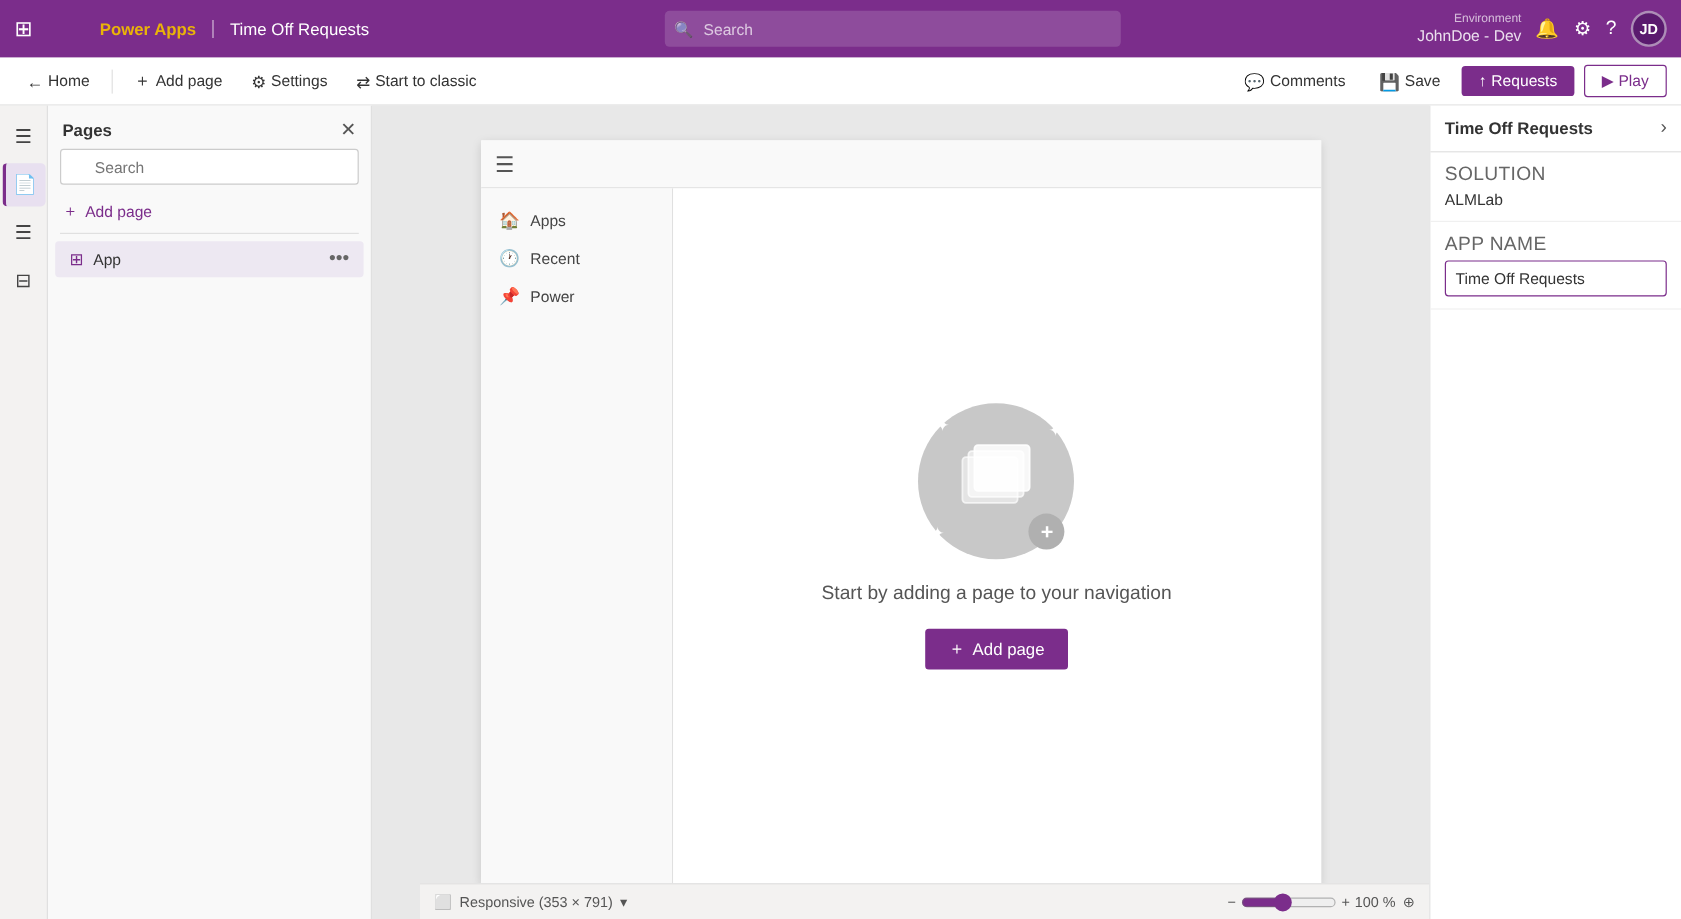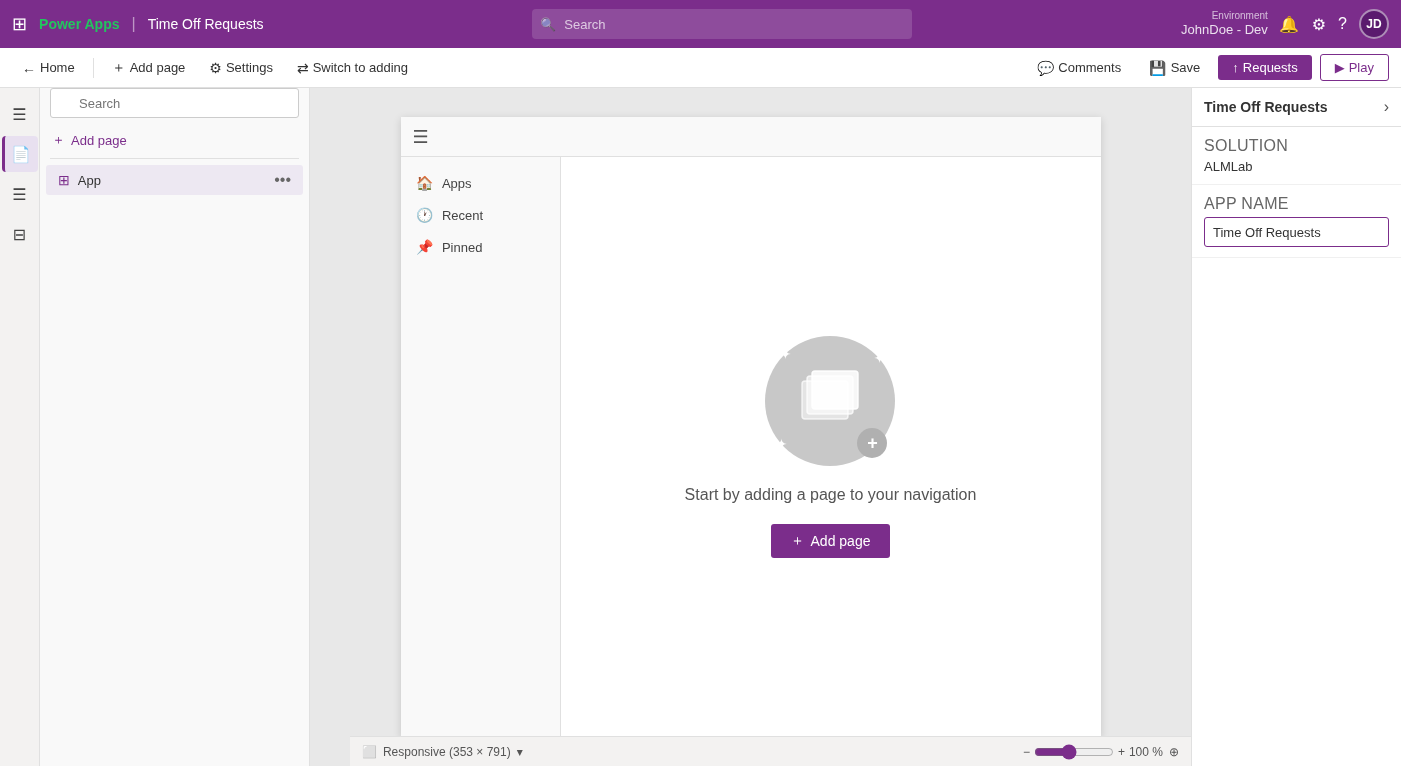--- a/index.html
+++ b/index.html
@@ -17,22 +17,23 @@
       color: #fff;
     }
     .top-nav-grid-icon {
       font-size: 18px;
       cursor: pointer;
       margin-right: 4px;
     }
     .top-nav-brand {
       font-size: 14px;
       font-weight: 600;
-      color: #22c55e;
+      color: #eab308;
       white-space: nowrap;
+      margin-left: 44px;
     }
     .top-nav-separator {
       color: rgba(255,255,255,0.5);
       margin: 0 4px;
     }
     .top-nav-appname {
       font-size: 14px;
       color: #fff;
       white-space: nowrap;
     }
@@ -503,21 +504,21 @@
   <button class="toolbar-btn">
     <span class="btn-icon">＋</span>
     <span>Add page</span>
   </button>
   <button class="toolbar-btn">
     <span class="btn-icon">⚙</span>
     <span>Settings</span>
   </button>
   <button class="toolbar-btn">
     <span class="btn-icon">⇄</span>
-    <span>Switch to adding</span>
+    <span>Start to classic</span>
   </button>
 
   <div class="toolbar-right">
     <button class="toolbar-btn">
       <span class="btn-icon">💬</span>
       <span>Comments</span>
     </button>
     <button class="toolbar-btn">
       <span class="btn-icon">💾</span>
       <span>Save</span>
@@ -536,20 +537,24 @@
 <div class="main-layout">
 
   <div class="icon-bar">
     <div class="icon-bar-item">☰</div>
     <div class="icon-bar-item active">📄</div>
     <div class="icon-bar-item">☰</div>
     <div class="icon-bar-item">⊟</div>
   </div>
 
   <div class="pages-panel">
+    <div class="pages-panel-header">
+      <span class="pages-title">Pages</span>
+      <span class="pages-close">✕</span>
+    </div>
     <div class="pages-search-wrapper">
       <div class="pages-search-container">
         <span class="pages-search-icon">🔍</span>
         <input class="pages-search" type="text" placeholder="Search" style="">
       </div>
     </div>
     <button class="pages-add-btn">
       <span>＋</span>
       <span>Add page</span>
     </button>
@@ -573,21 +578,21 @@
           <div class="preview-nav-item">
             <span class="preview-nav-icon">🏠</span>
             <span>Apps</span>
           </div>
           <div class="preview-nav-item">
             <span class="preview-nav-icon">🕐</span>
             <span>Recent</span>
           </div>
           <div class="preview-nav-item">
             <span class="preview-nav-icon">📌</span>
-            <span>Pinned</span>
+            <span>Power</span>
           </div>
         </div>
 
         <div class="preview-main">
           <div class="preview-empty">
             <div class="preview-empty-icon">
 
               <svg width="80" height="80" viewBox="0 0 80 80">
                 <rect x="12" y="20" width="46" height="38" rx="3" fill="rgba(255,255,255,0.5)" stroke="rgba(255,255,255,0.7)" stroke-width="1.5"></rect>
                 <rect x="17" y="15" width="46" height="38" rx="3" fill="rgba(255,255,255,0.6)" stroke="rgba(255,255,255,0.75)" stroke-width="1.5"></rect>

